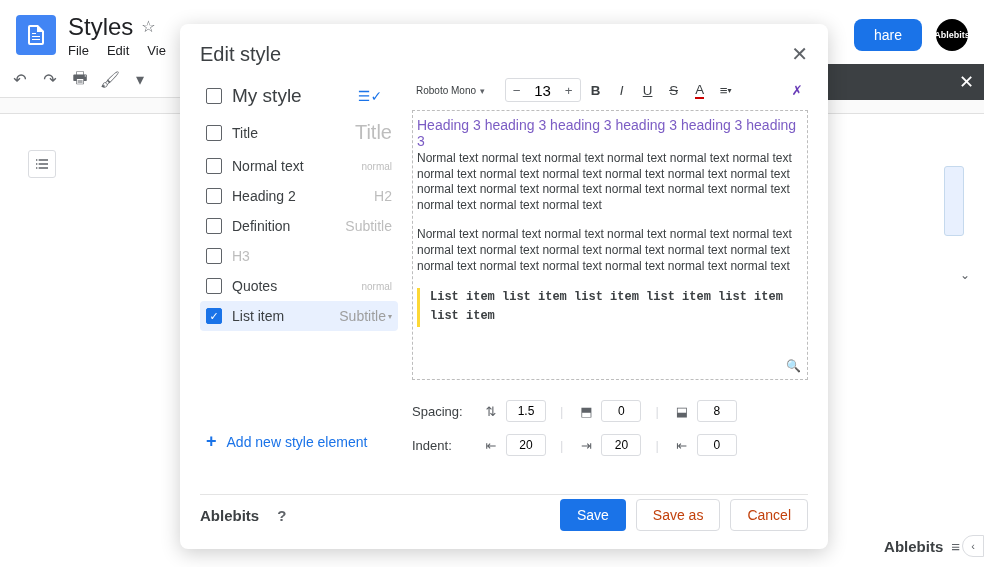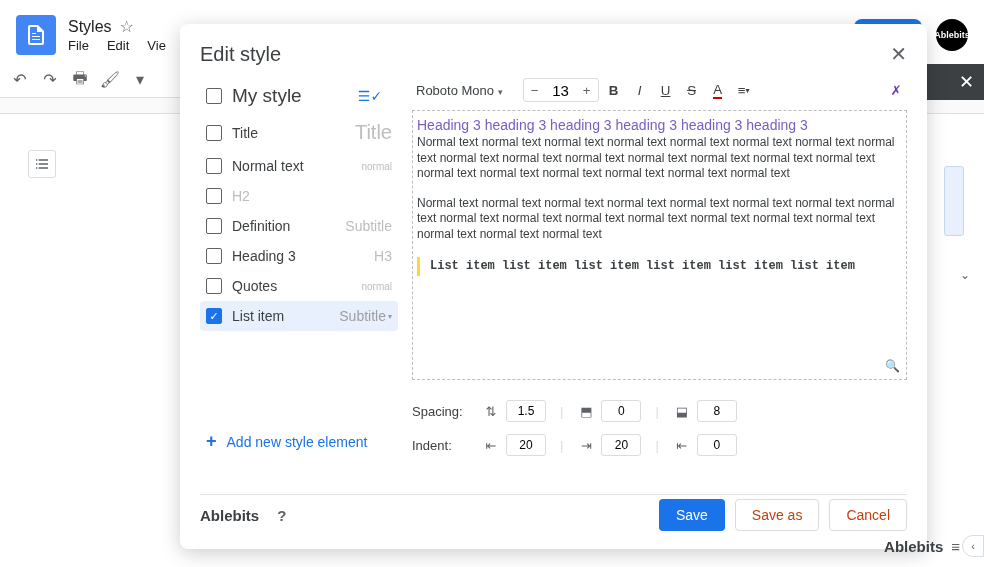--- a/index.html
+++ b/index.html
@@ -3,36 +3,36 @@
 <meta charset="utf-8">
 <style>
 * { margin: 0; padding: 0; box-sizing: border-box; }
 body { font-family: Arial, sans-serif; background: #fff; width: 984px; height: 567px; overflow: hidden; position: relative; }
 
 .header { height: 62px; display: flex; align-items: center; padding: 8px 16px 0; }
 .doc-icon { width: 40px; height: 40px; background: #4285f4; border-radius: 4px; display: flex; align-items: center; justify-content: center; margin-right: 12px; }
 .doc-icon svg { width: 24px; height: 24px; fill: white; }
 .doc-info { flex: 1; }
 .doc-title-row { display: flex; align-items: center; gap: 8px; }
-.doc-title { font-size: 16px; color: #202124; }
+.doc-title { font-size: 24px; color: #202124; }
 .star-icon { color: #5f6368; cursor: pointer; }
 .menu-row { display: flex; gap: 18px; margin-top: 2px; }
 .menu-item { font-size: 13px; color: #202124; cursor: pointer; }
 .share-btn { background: #1a73e8; color: white; border: none; padding: 8px 20px; border-radius: 8px; font-size: 14px; font-weight: 500; cursor: pointer; }
 .avatar { width: 32px; height: 32px; border-radius: 50%; background: #000; color: white; display: flex; align-items: center; justify-content: center; font-size: 9px; font-weight: bold; margin-left: 14px; }
 
 .toolbar { height: 36px; border-bottom: 1px solid #e0e0e0; display: flex; align-items: center; padding: 0 8px; gap: 6px; }
 .tool-icon { width: 24px; height: 24px; display: flex; align-items: center; justify-content: center; color: #5f6368; cursor: pointer; }
 .dark-bar { background: #3c4043; height: 36px; position: absolute; top: 64px; right: 0; width: 360px; display: flex; align-items: center; justify-content: flex-end; padding: 0 10px; }
 .dark-close { color: white; font-size: 18px; cursor: pointer; }
 
 .ruler { height: 16px; background: #fafafa; border-bottom: 1px solid #e0e0e0; }
 .sidebar-left { position: absolute; left: 28px; top: 150px; width: 28px; height: 28px; display: flex; align-items: center; justify-content: center; color: #5f6368; border: 1px solid #dadce0; border-radius: 3px; }
 
-.modal { position: absolute; top: 24px; left: 180px; width: 747px; height: 525px; background: white; border-radius: 8px; box-shadow: 0 4px 20px rgba(0,0,0,0.2); padding: 18px 20px; display: flex; flex-direction: column; }
+.modal { position: absolute; top: 24px; left: 180px; width: 648px; height: 525px; background: white; border-radius: 8px; box-shadow: 0 4px 20px rgba(0,0,0,0.2); padding: 18px 20px; display: flex; flex-direction: column; }
 .modal-header { display: flex; justify-content: space-between; align-items: center; margin-bottom: 12px; }
 .modal-title { font-size: 20px; color: #3c4043; }
 .close-btn { font-size: 20px; color: #5f6368; cursor: pointer; background: none; border: none; }
 
 .modal-body { display: flex; gap: 14px; flex: 1; overflow: hidden; }
 .style-list { width: 198px; }
 .style-item { display: flex; align-items: center; padding: 7px 6px; cursor: pointer; border-radius: 4px; position: relative; }
 .style-item.selected { background: #e8f0fe; }
 .style-check { width: 16px; height: 16px; border: 1.5px solid #5f6368; border-radius: 2px; margin-right: 10px; flex-shrink: 0; }
 .style-check.checked { background: #1a73e8; border-color: #1a73e8; display: flex; align-items: center; justify-content: center; }
@@ -43,21 +43,21 @@
 .style-tag.big { font-size: 20px; }
 .style-tag.small { font-size: 10px; }
 .style-tag.dd { color: #9e9e9e; }
 .dd-arrow { font-size: 8px; color: #9e9e9e; margin-left: 2px; }
 .add-style { display: flex; align-items: center; gap: 10px; padding: 10px 6px; color: #1a73e8; cursor: pointer; margin-top: 90px; font-size: 14px; }
 .add-plus { font-size: 18px; font-weight: bold; }
 
 .right-panel { flex: 1; display: flex; flex-direction: column; }
 .format-bar { display: flex; align-items: center; gap: 4px; margin-bottom: 8px; }
 .checklist-icon { width: 24px; height: 20px; color: #1a73e8; display: flex; align-items: center; justify-content: center; font-size: 14px; margin-right: 10px; }
-.font-select { font-size: 13px; color: #3c4043; padding: 0 16px 0 4px; position: relative; cursor: pointer; text-align: center; }
+.font-select { font-size: 10px; color: #3c4043; padding: 0 16px 0 4px; position: relative; cursor: pointer; text-align: center; }
 .font-select::after { content: '▾'; font-size: 9px; color: #5f6368; margin-left: 4px; }
 .size-group { display: flex; align-items: center; border: 1px solid #dadce0; border-radius: 3px; }
 .size-btn { width: 22px; height: 22px; border: none; background: none; cursor: pointer; color: #5f6368; }
 .size-input { width: 30px; border: none; text-align: center; font-size: 15px; outline: none; }
 .fmt-btn { width: 22px; height: 22px; border: none; background: none; cursor: pointer; color: #3c4043; display: flex; align-items: center; justify-content: center; }
 .fmt-btn.bold { font-weight: bold; }
 .fmt-btn.italic { font-style: italic; }
 .fmt-btn.underline { text-decoration: underline; }
 .fmt-btn.strike { text-decoration: line-through; }
 .clear-fmt { color: #673ab7; }
@@ -153,30 +153,30 @@
         <span class="style-name">Title</span>
         <span class="style-tag big">Title</span>
       </div>
       <div class="style-item">
         <span class="style-check"></span>
         <span class="style-name">Normal text</span>
         <span class="style-tag small">normal</span>
       </div>
       <div class="style-item">
         <span class="style-check"></span>
+        <span class="style-name">Heading 2</span>
         <span class="style-tag">H2</span>
       </div>
       <div class="style-item">
         <span class="style-check"></span>
         <span class="style-name">Definition</span>
         <span class="style-tag">Subtitle</span>
       </div>
       <div class="style-item">
         <span class="style-check"></span>
-        <span class="style-name">Heading 3</span>
         <span class="style-tag">H3</span>
       </div>
       <div class="style-item">
         <span class="style-check"></span>
         <span class="style-name">Quotes</span>
         <span class="style-tag small">normal</span>
       </div>
       <div class="style-item selected">
         <span class="style-check checked"></span>
         <span class="style-name">List item</span>

